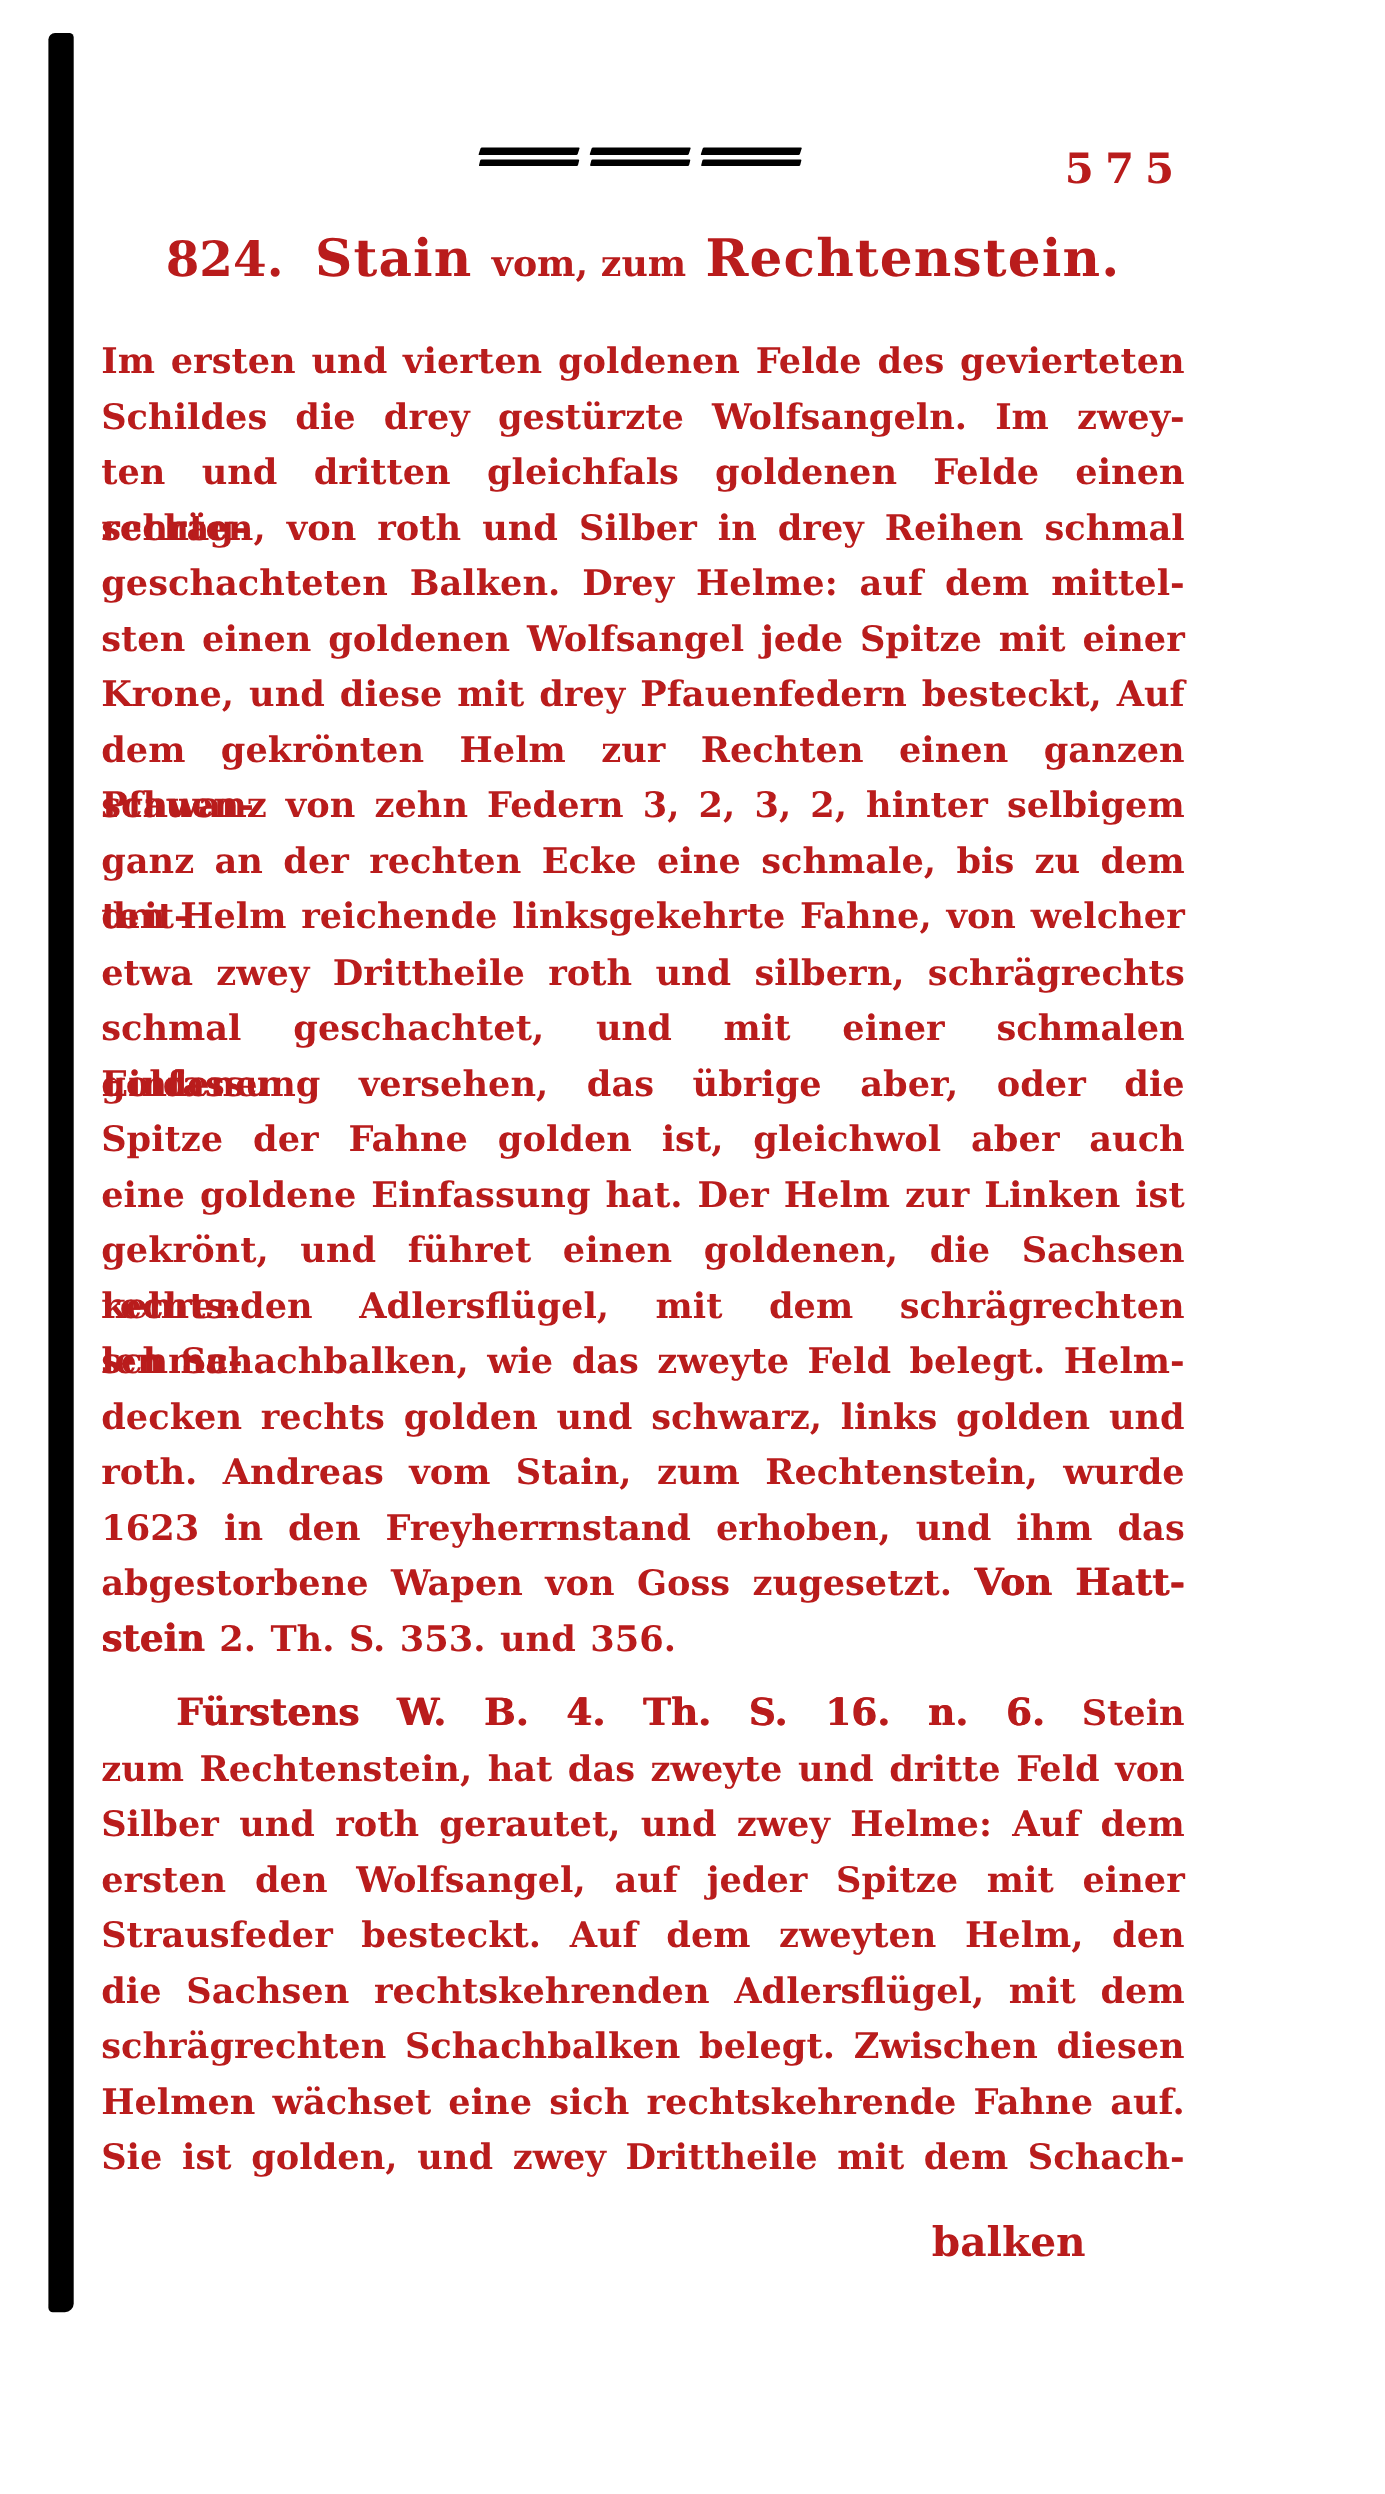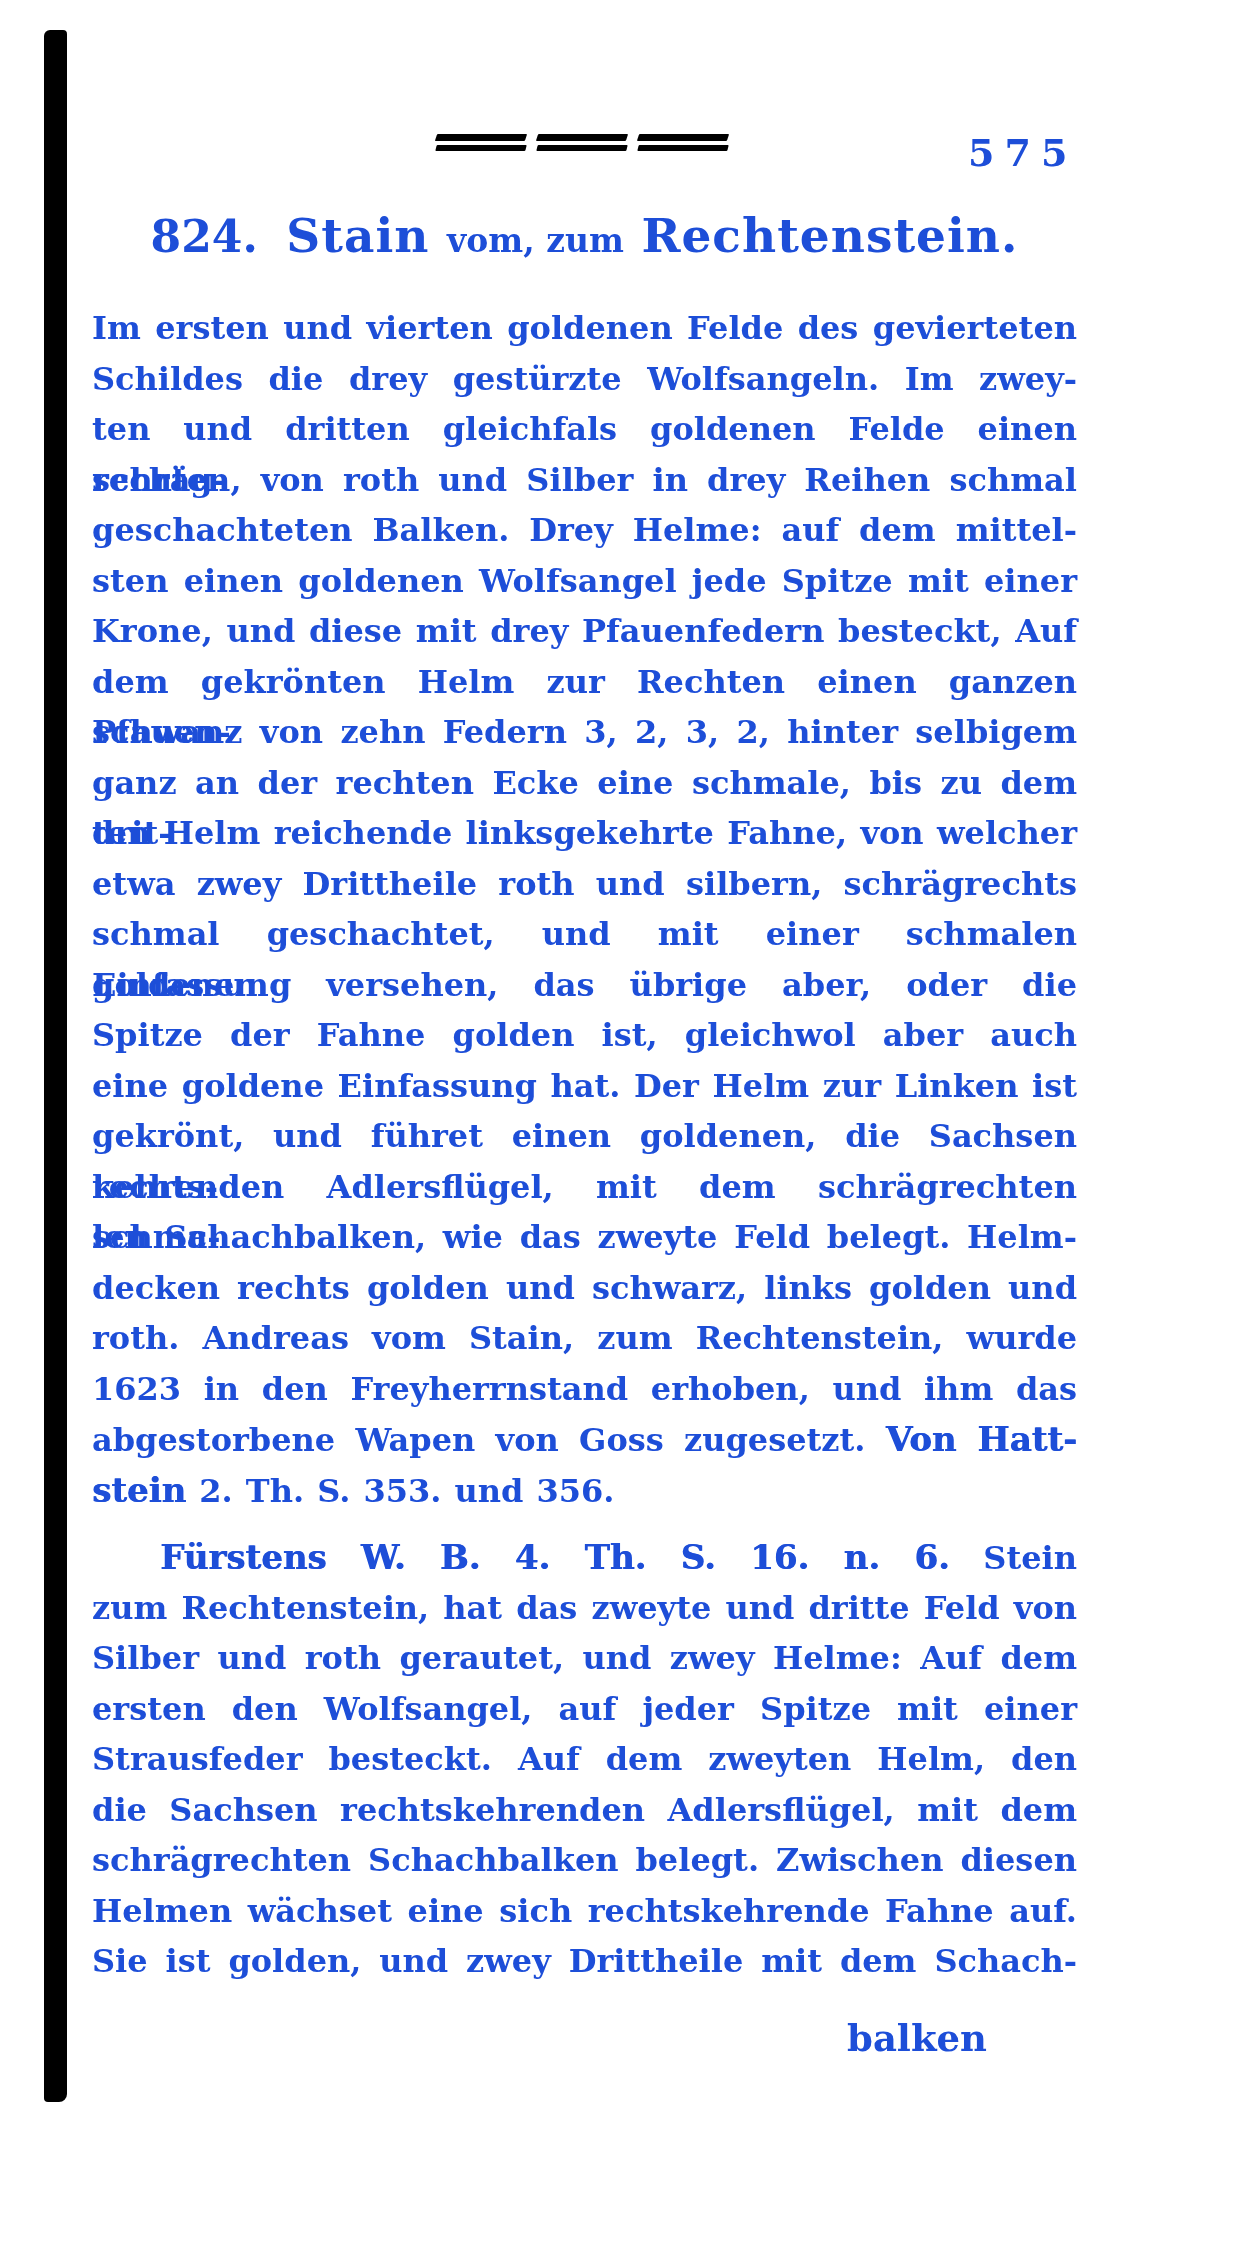--- a/index.html
+++ b/index.html
@@ -3,21 +3,21 @@
 <meta charset="utf-8">
 <style>
   html, body { margin: 0; padding: 0; background: #ffffff; }
   #page {
     position: relative;
     width: 1259px;
     height: 2267px;
     background: #ffffff;
     overflow: hidden;
     font-family: "DejaVu Serif", "Liberation Serif", serif;
-    color: #1d4ed8;
+    color: #b91c1c;
   }
 
   
   .gutter-bar {
     position: absolute;
     left: 44px;
     top: 30px;
     width: 23px;
     height: 2072px;
     background: #000;

